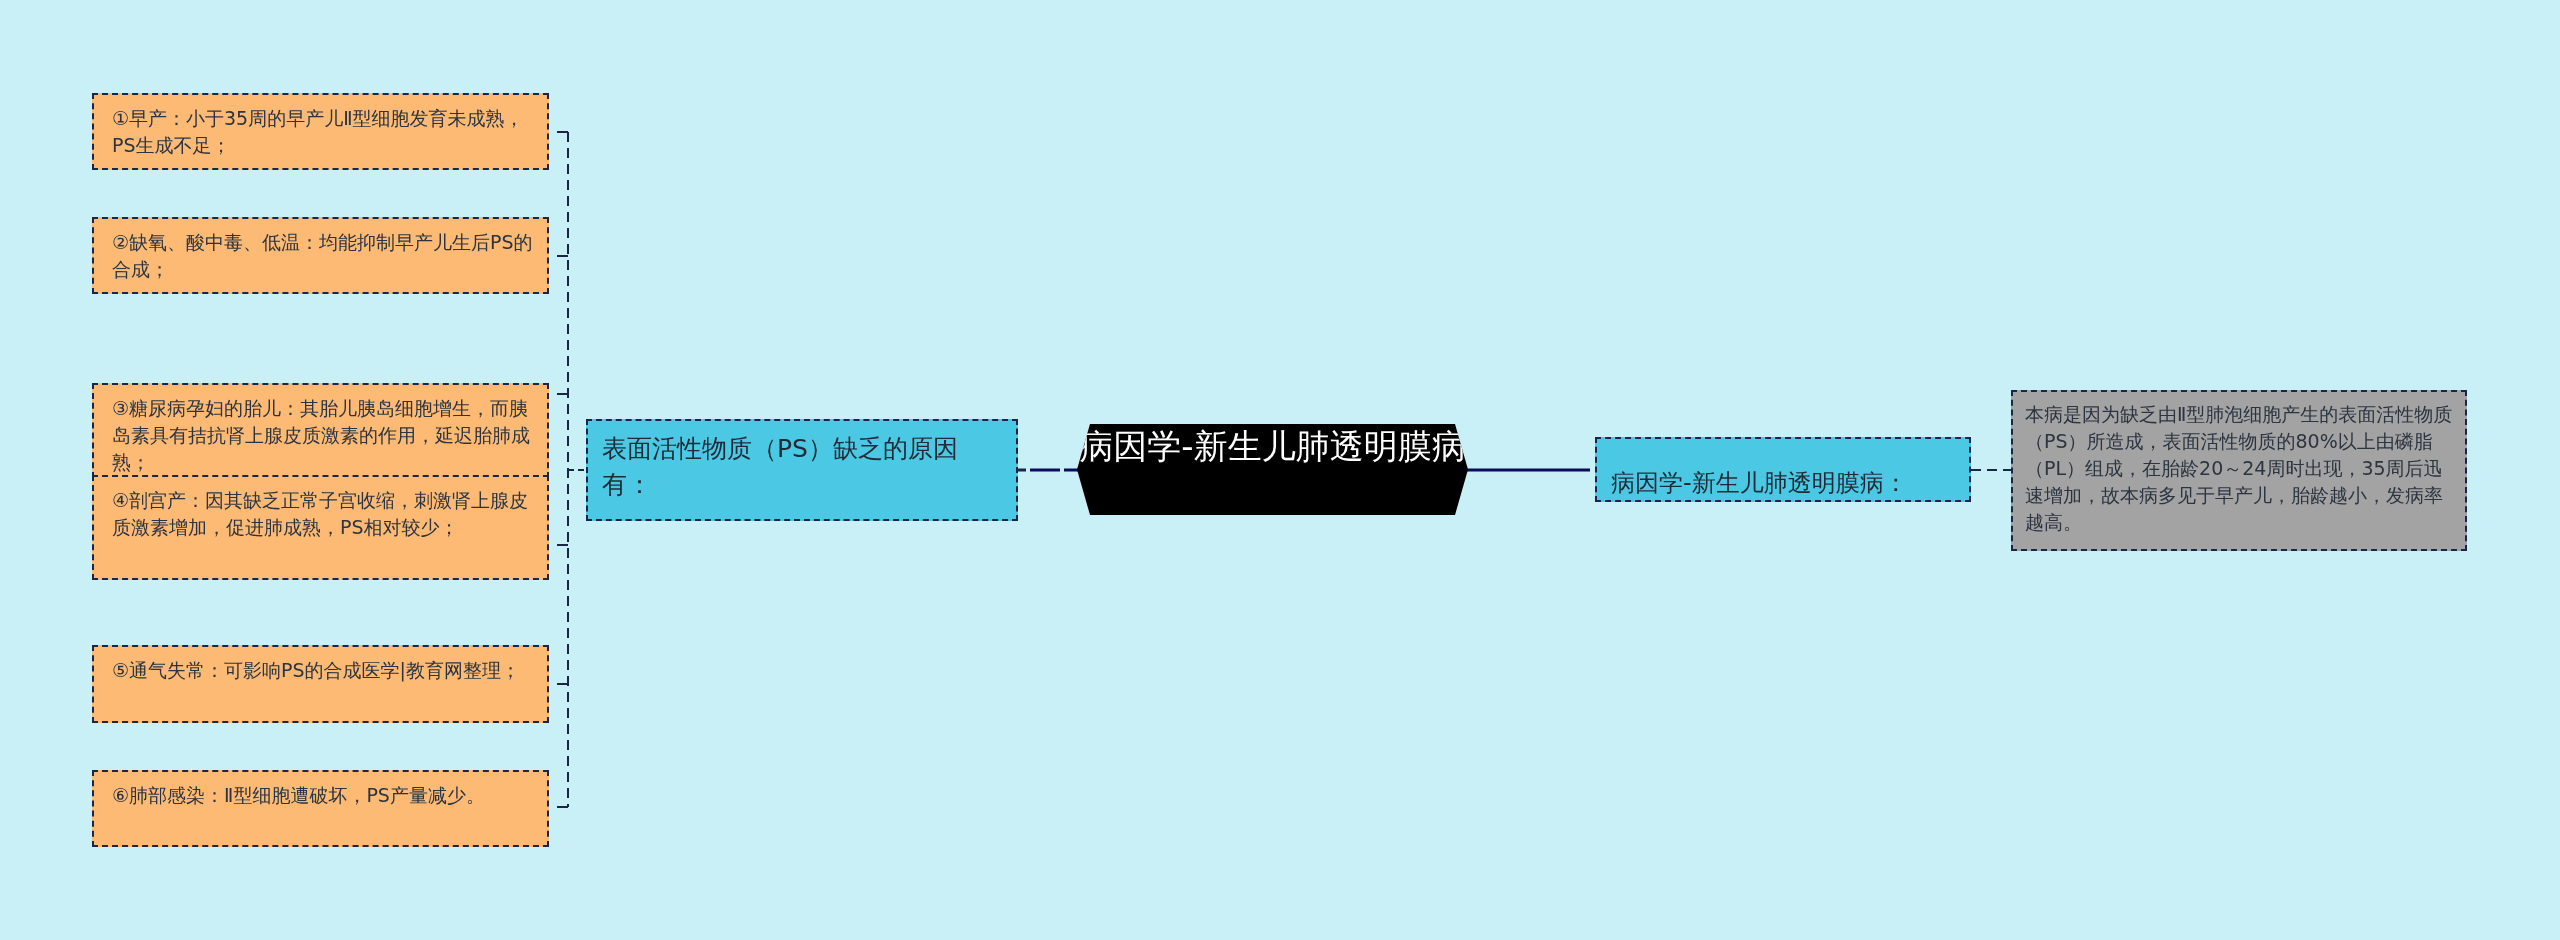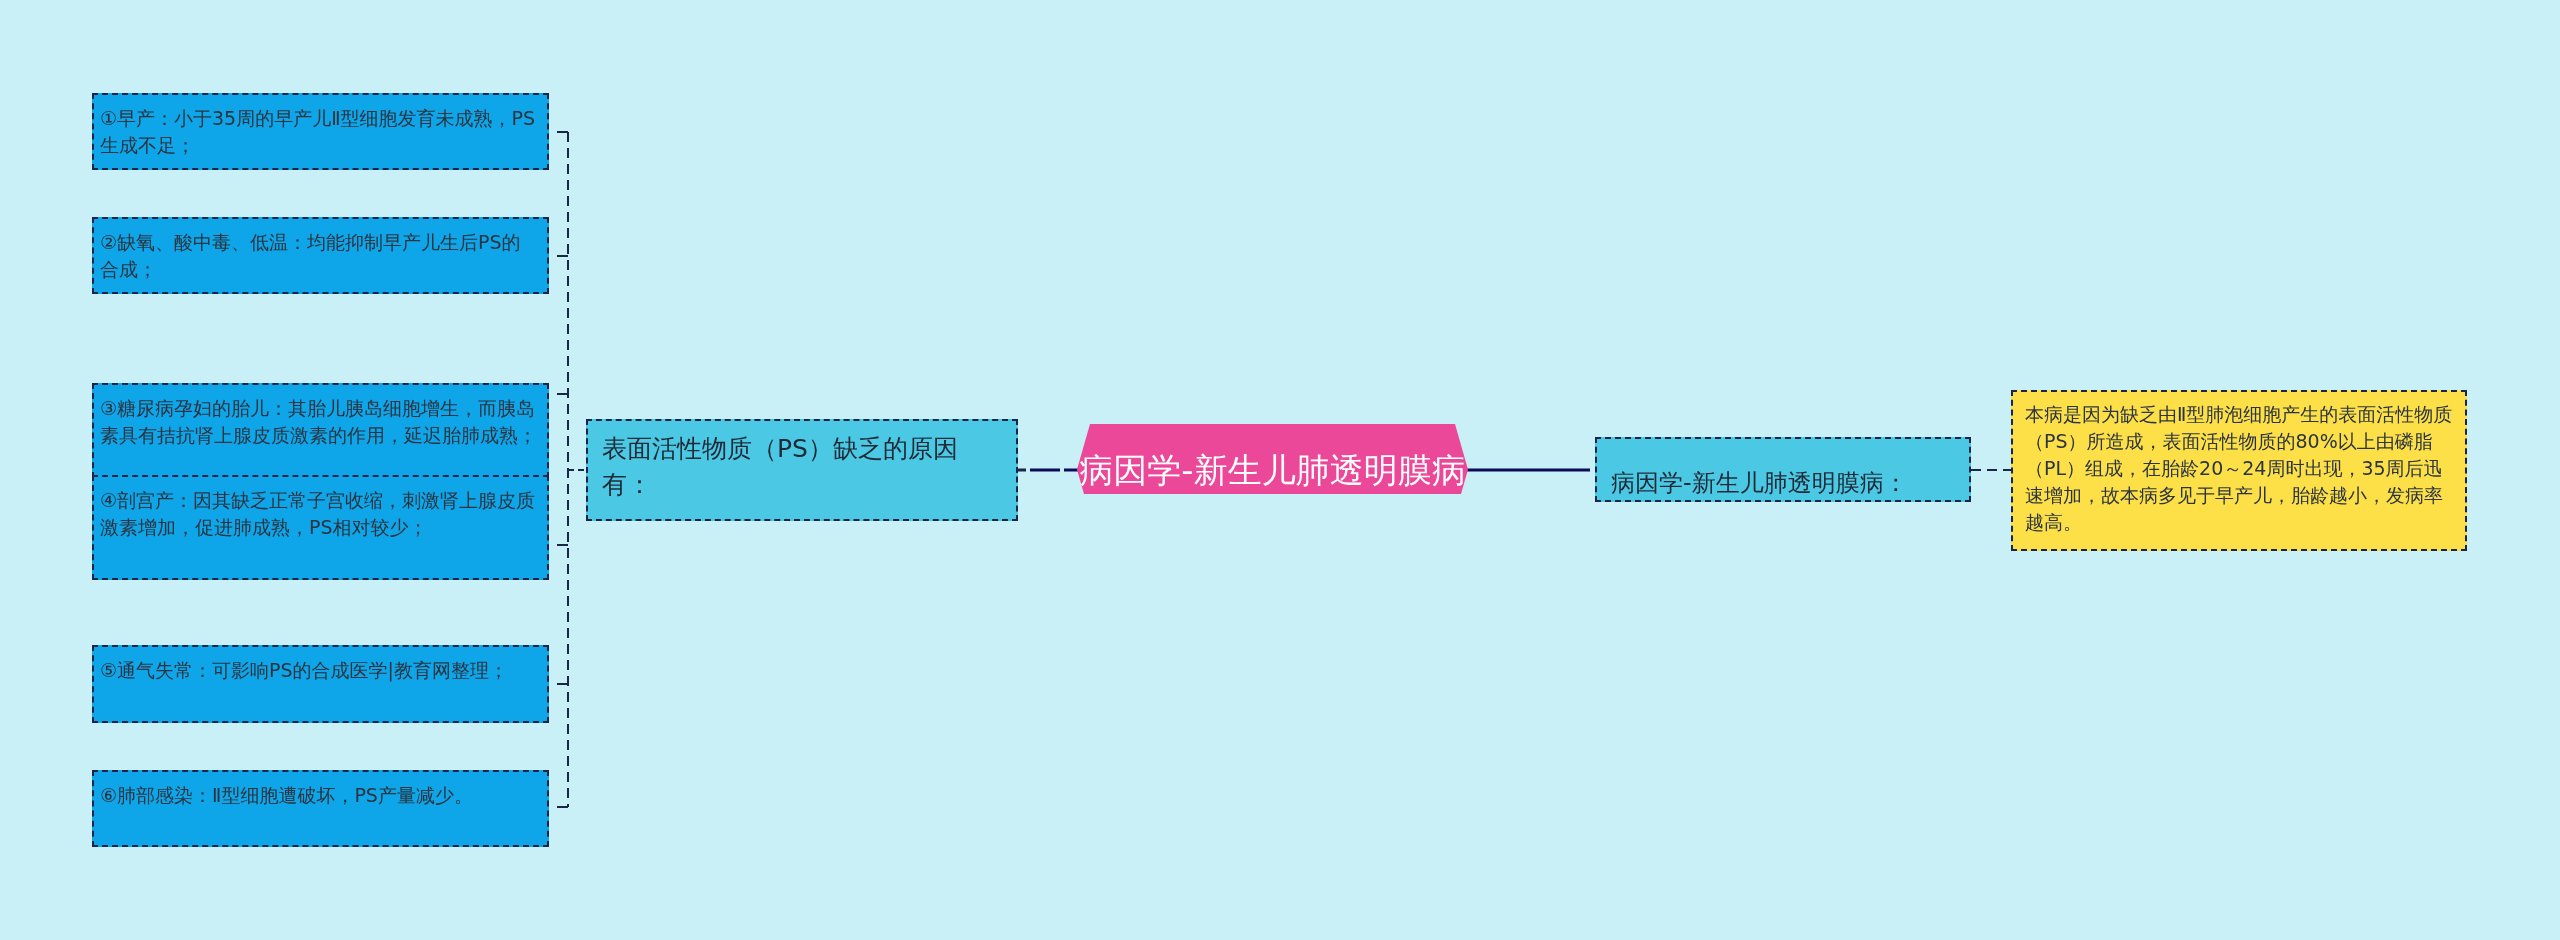--- a/index.html
+++ b/index.html
@@ -4,42 +4,42 @@
 <style>
   html, body { margin: 0; padding: 0; }
   body {
     width: 2560px; height: 940px; position: relative; overflow: hidden;
     background: #c9eff7;
     font-family: "DejaVu Sans", "Liberation Sans", sans-serif;
   }
   .node { position: absolute; box-sizing: border-box; color: #2b3440; }
   .leaf {
     left: 92px; width: 457px;
-    background: #0ea5e9;
+    background: #fdba74;
     border: 2px dashed #1b2547;
     font-size: 19px; line-height: 27px;
-    padding: 10px 10px 10px 6px;
+    padding: 10px 10px 10px 18px;
   }
   .mid {
     background: #4bc8e3;
     border: 2px dashed #1b2547;
     font-size: 25px; line-height: 36px;
     padding: 10px 14px;
     color: #1f2a36;
   }
   .central {
-    left: 1077px; top: 424px; width: 391px; height: 70px;
-    background: #ec4899;
+    left: 1077px; top: 424px; width: 391px; height: 91px;
+    background: #000000;
     clip-path: polygon(13px 0, 378px 0, 391px 45.5px, 378px 91px, 13px 91px, 0 45.5px);
     color: #ffffff; font-size: 34px;
-    display: flex; align-items: flex-end; justify-content: center;
+    display: flex; align-items: flex-start; justify-content: center;
   }
   .detail {
     left: 2011px; top: 390px; width: 456px; height: 161px;
-    background: #fde047;
+    background: #a3a3a3;
     border: 2px dashed #1b2547;
     font-size: 19px; line-height: 27px;
     padding: 9px 12px;
   }
   svg.lines { position: absolute; left: 0; top: 0; }
 </style>
 </head>
 <body>
 
 <svg class="lines" width="2560" height="940">

